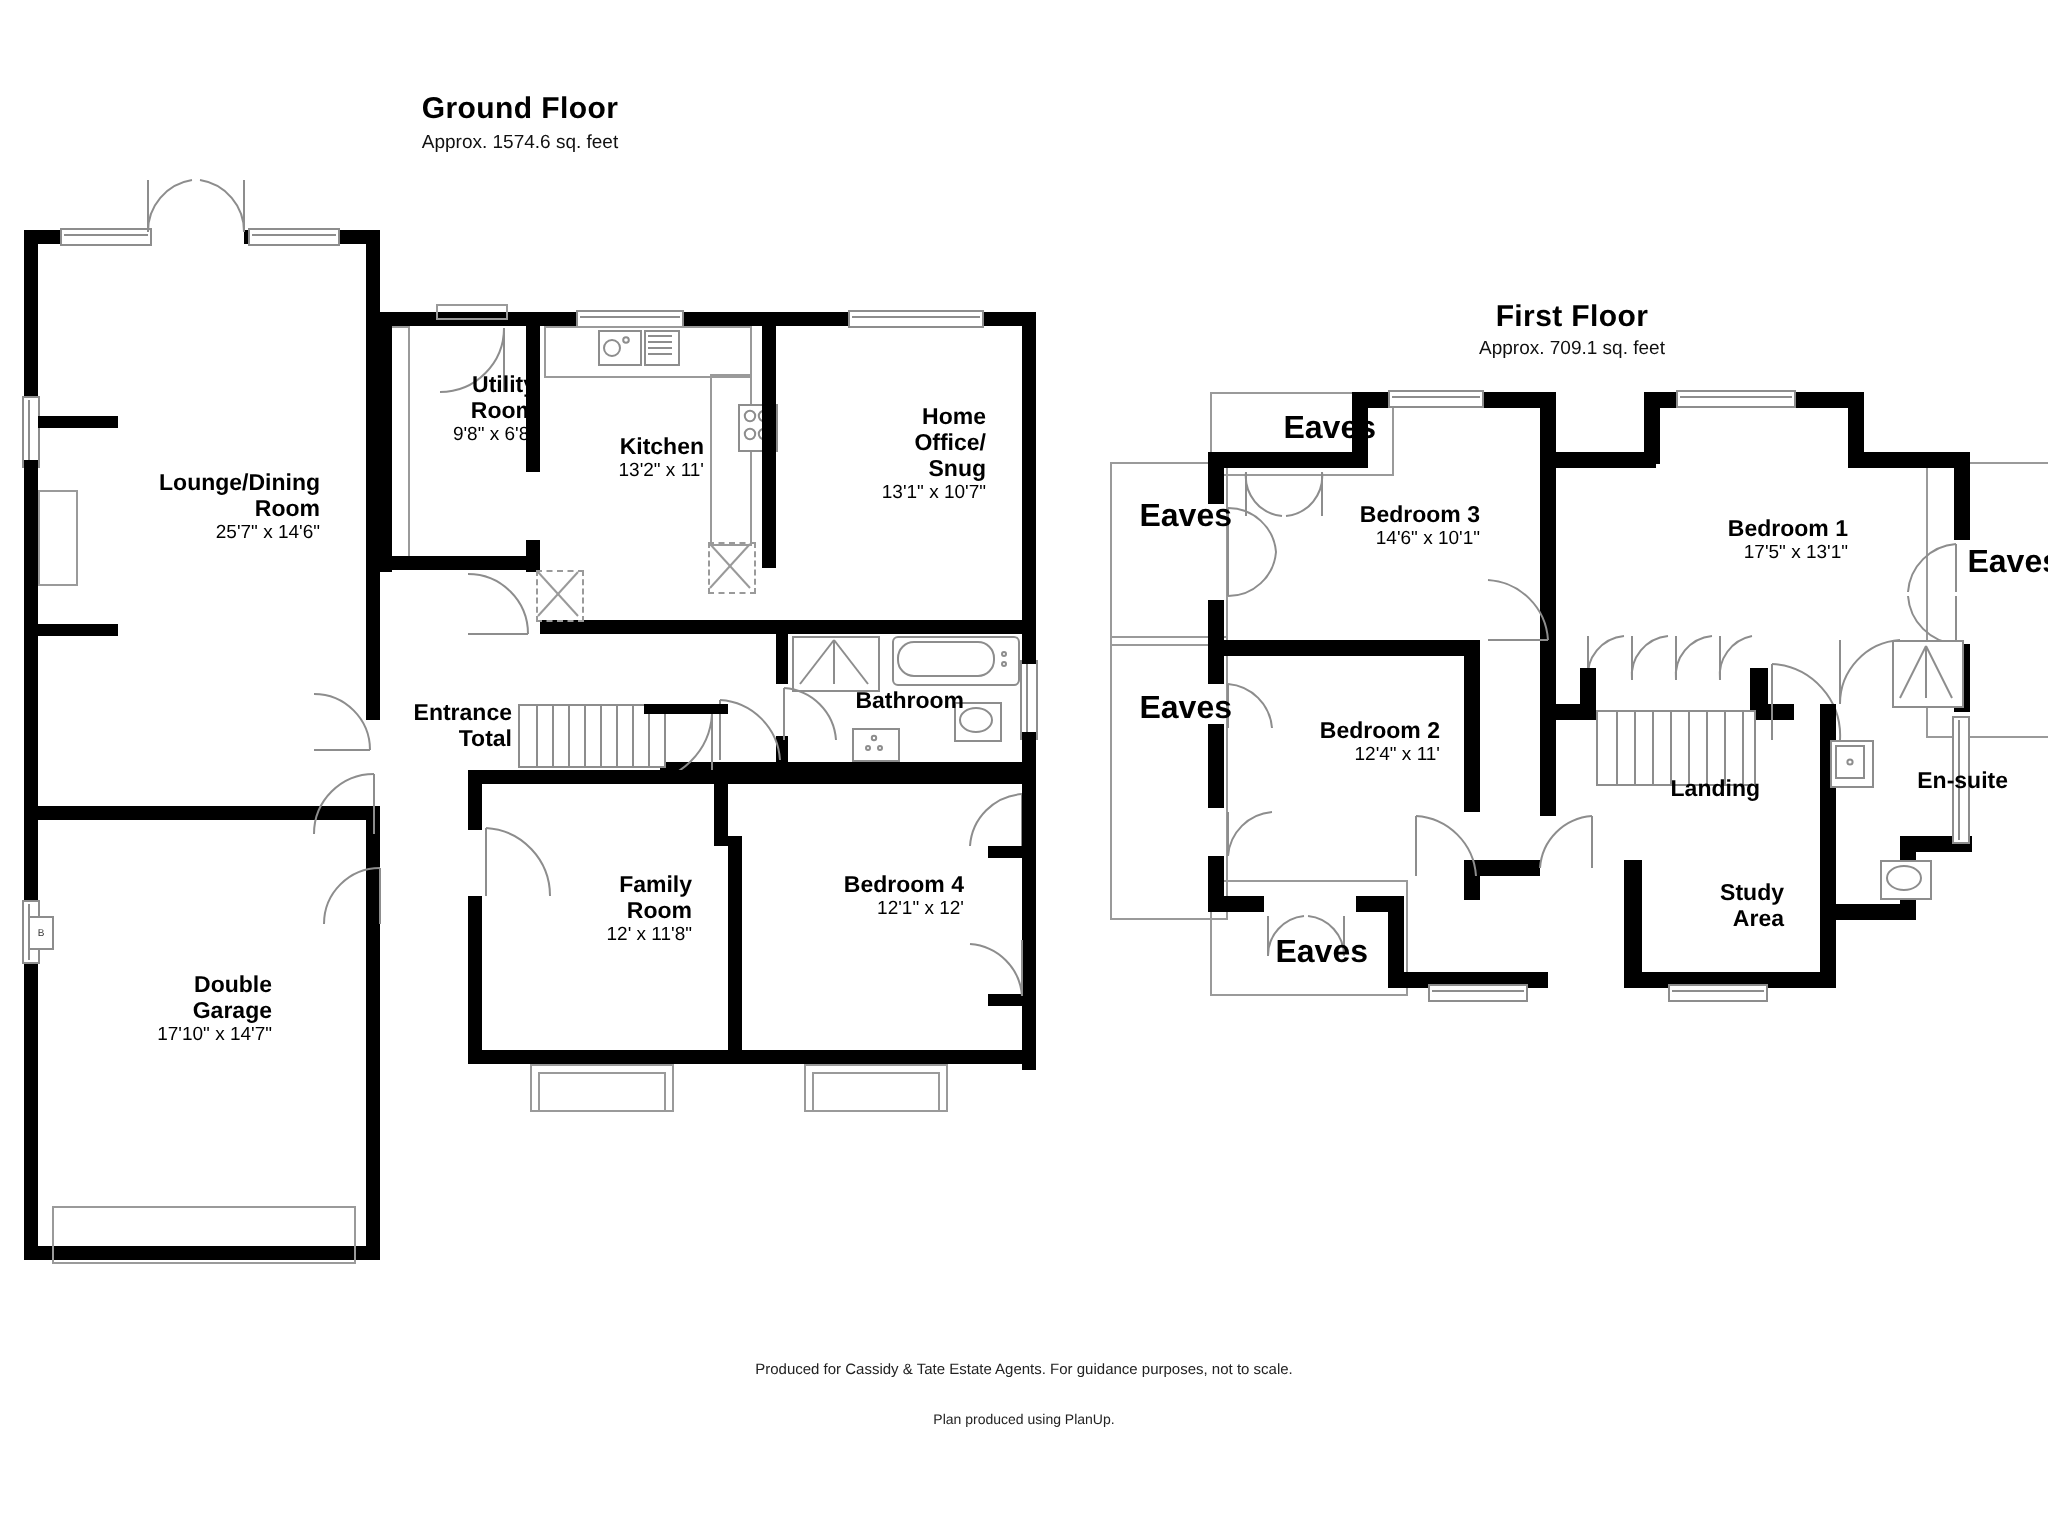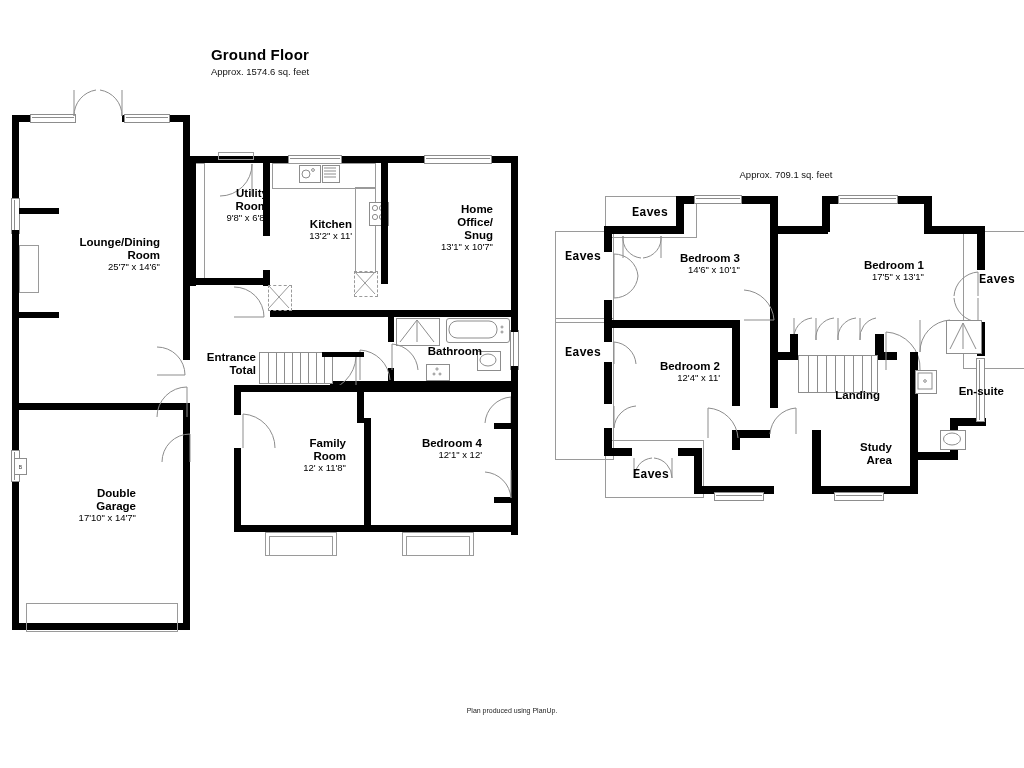--- a/index.html
+++ b/index.html
@@ -10,21 +10,21 @@
     color:#000;
   }
   #stage{position:absolute;left:0;top:0;width:1024px;height:768px;}
 
   
   .floor-title{position:absolute;font-weight:bold;font-size:15px;letter-spacing:.2px;text-align:center;white-space:nowrap;}
   .floor-sub{position:absolute;font-size:9.5px;text-align:center;white-space:nowrap;color:#111;}
   .room{position:absolute;text-align:right;line-height:1.12;white-space:nowrap;}
   .room .rname{font-weight:bold;font-size:11.5px;display:block;}
   .room .rdim{font-size:9.5px;display:block;}
-  .eaves{position:absolute;font-weight:bold;font-size:12px;text-align:center;white-space:nowrap;font-family:Liberation Mono, monospace;}
+  .eaves{position:absolute;font-weight:bold;font-size:16px;text-align:right;white-space:nowrap;}
   .footer-main{position:absolute;font-size:12.5px;text-align:center;width:100%;left:0;}
   .footer-sub{position:absolute;font-size:7.5px;text-align:center;width:100%;left:0;color:#222;}
   .footer-sub2{position:absolute;font-size:7px;text-align:center;width:100%;left:0;color:#222;}
   .wt{position:absolute;background:#000;}
   .outline{position:absolute;border:1px solid #9a9a9a;background:transparent;}
 
   
   .win{position:absolute;background:#fff;border:1px solid #8d8d8d;}
   .win.h{height:7px;}
   .win.h:after{content:"";position:absolute;left:1px;right:1px;top:2px;height:1px;background:#8d8d8d;}
@@ -49,20 +49,21 @@
   .garagedoorlbl{position:absolute;border:1px solid #8d8d8d;background:#fff;font-size:5px;display:flex;align-items:center;justify-content:center;color:#333;}
 </style>
 </head>
 <body>
 
 <div id="stage">
 
   <div class="floor-title" style="left:160px;top:46px;width:200px;">Ground Floor</div>
   <div class="floor-sub" style="left:160px;top:66px;width:200px;">Approx. 1574.6 sq. feet</div>
 
+  <div class="floor-title" style="left:686px;top:150px;width:200px;">First Floor</div>
   <div class="floor-sub" style="left:686px;top:169px;width:200px;">Approx. 709.1 sq. feet</div>
 
   <div>
 
     <div class="wt" style="left:12px;top:115px;width:60px;height:7px;"></div>
     <div class="win h" style="left:30px;top:114px;width:44px;"></div>
     <div class="wt" style="left:122px;top:115px;width:68px;height:7px;"></div>
     <div class="win h" style="left:124px;top:114px;width:44px;"></div>
 
     <div class="door" style="left:72px;top:88px;">
@@ -531,15 +532,16 @@
       <span class="rname">En-suite</span>
     </div>
 
     <div class="eaves" style="left:612px;top:206px;width:76px;">Eaves</div>
     <div class="eaves" style="left:550px;top:250px;width:66px;">Eaves</div>
     <div class="eaves" style="left:550px;top:346px;width:66px;">Eaves</div>
     <div class="eaves" style="left:618px;top:468px;width:66px;">Eaves</div>
     <div class="eaves" style="left:964px;top:273px;width:66px;">Eaves</div>
   </div>
 
+  <div class="footer-sub" style="top:680px;">Produced for Cassidy &amp; Tate Estate Agents. For guidance purposes, not to scale.</div>
   <div class="footer-sub2" style="top:707px;">Plan produced using PlanUp.</div>
 
 </div>
 
 </body></html>

